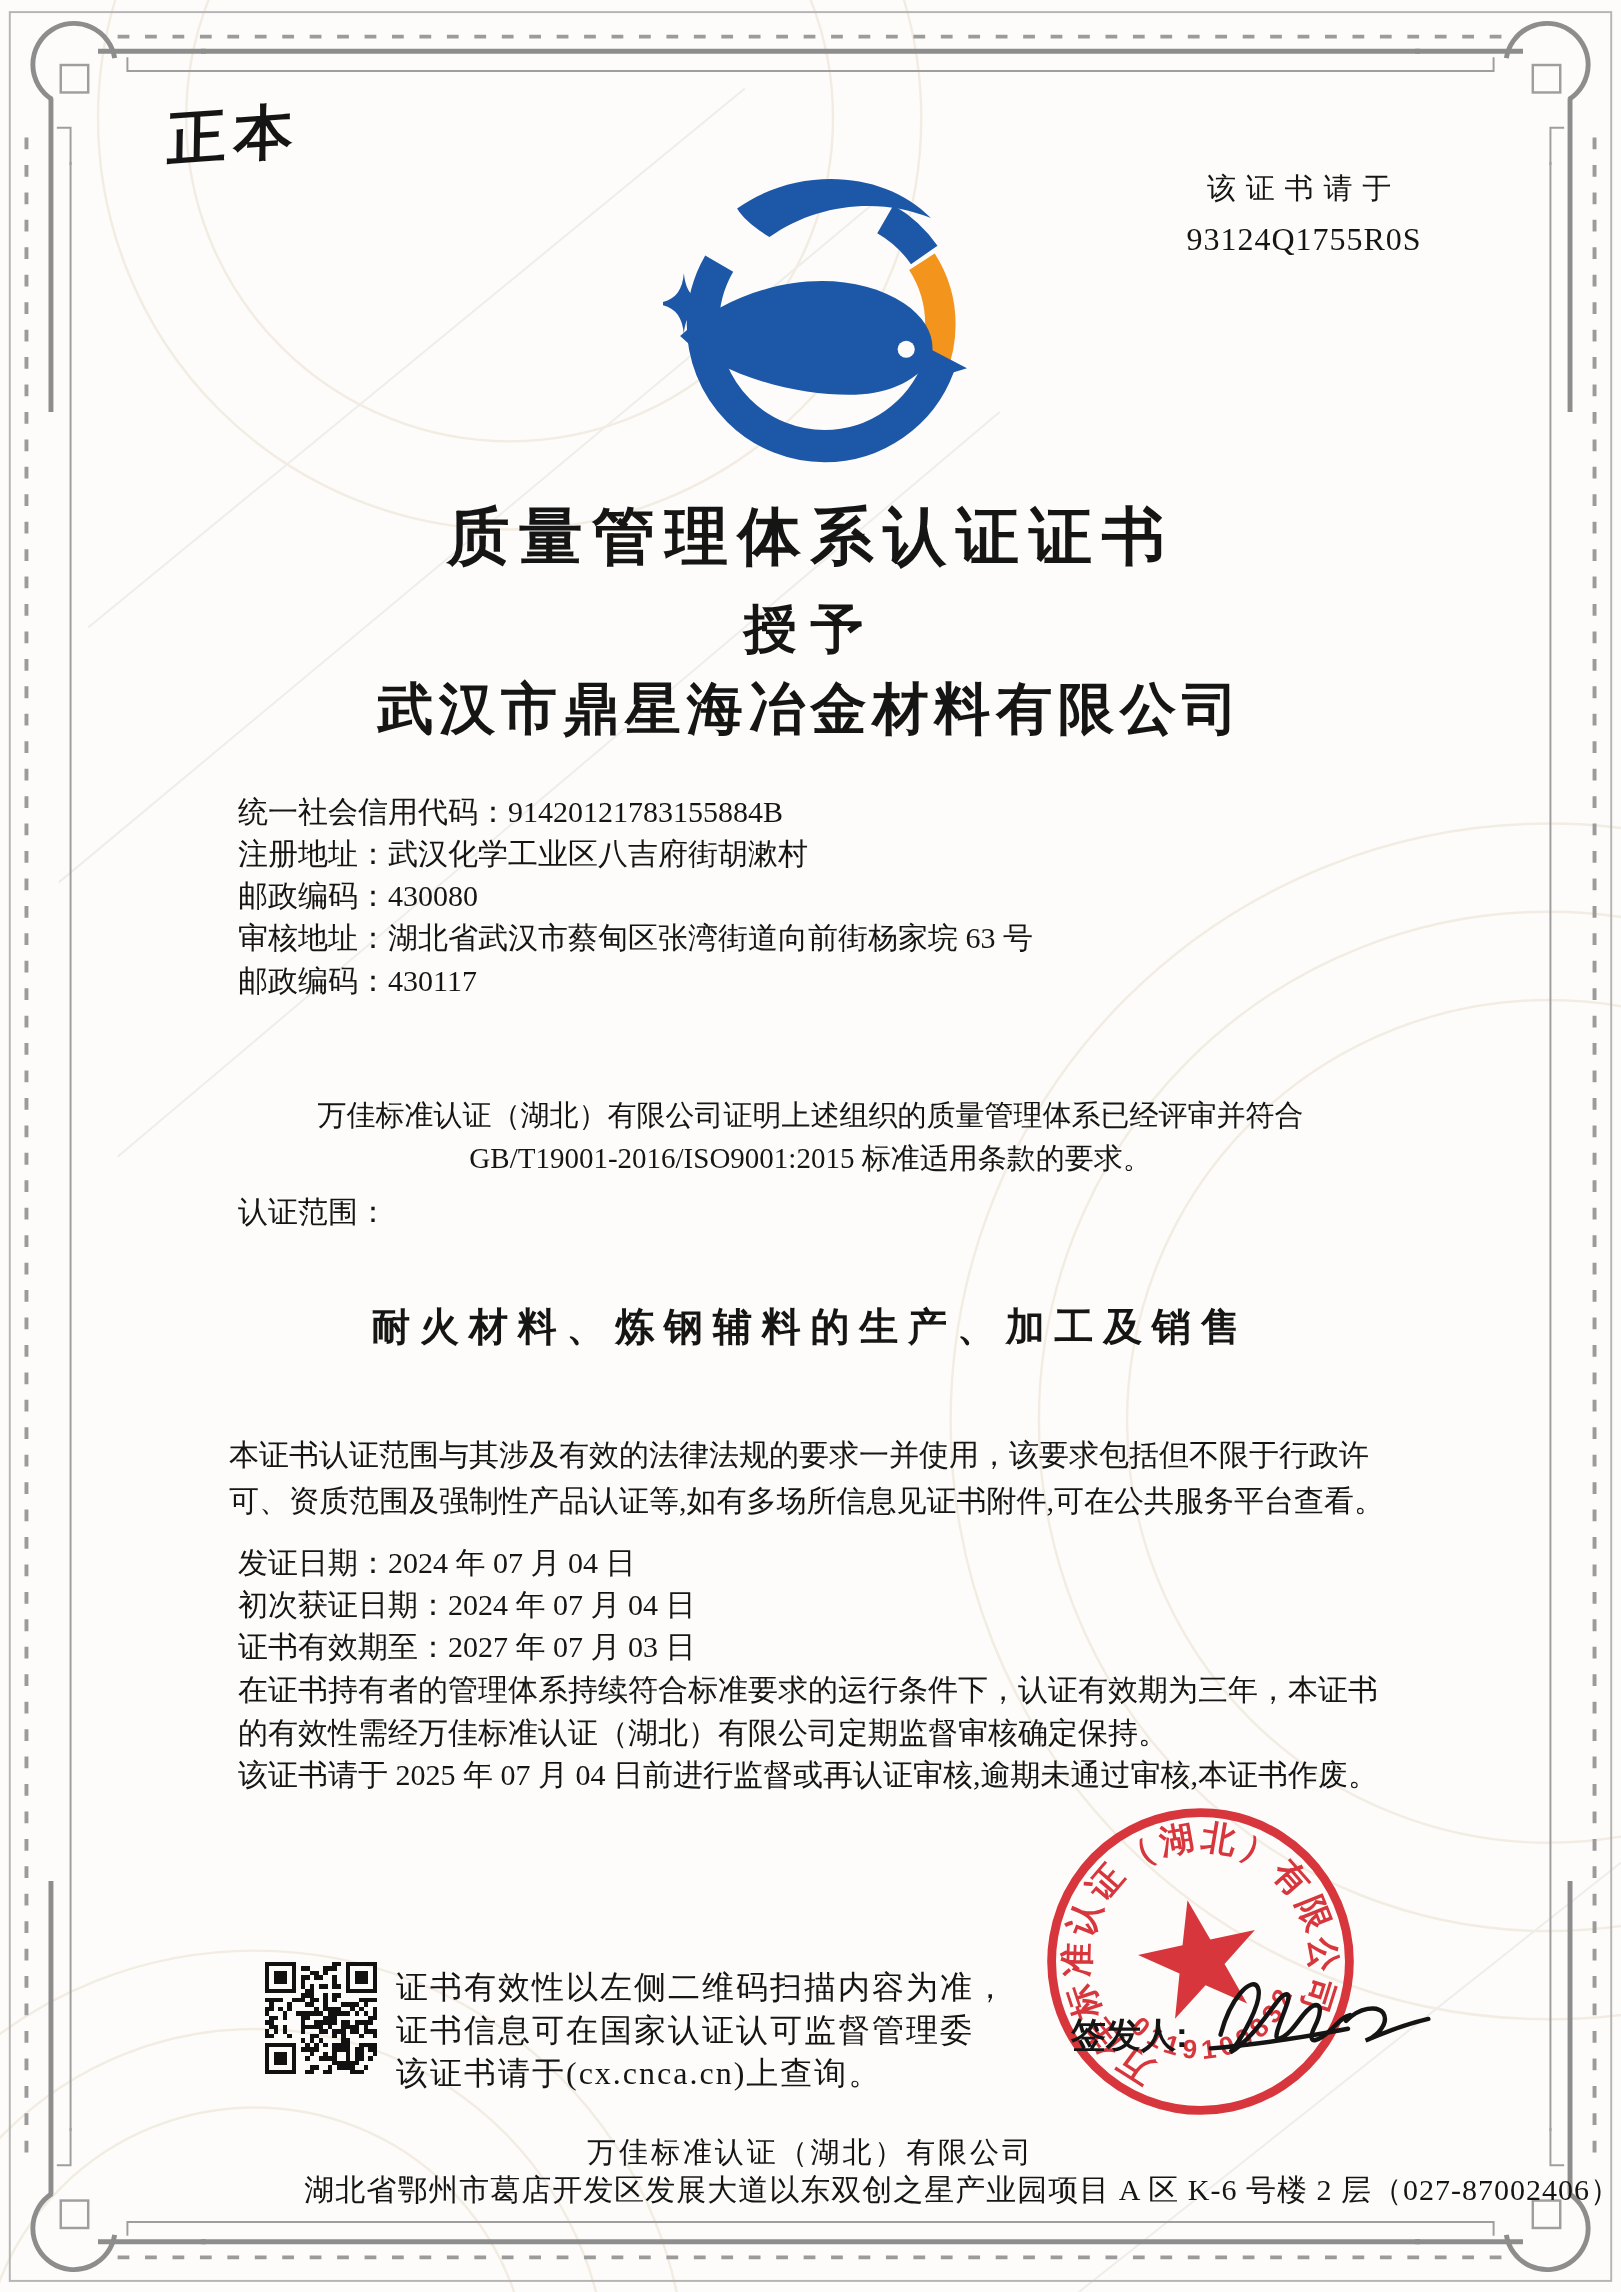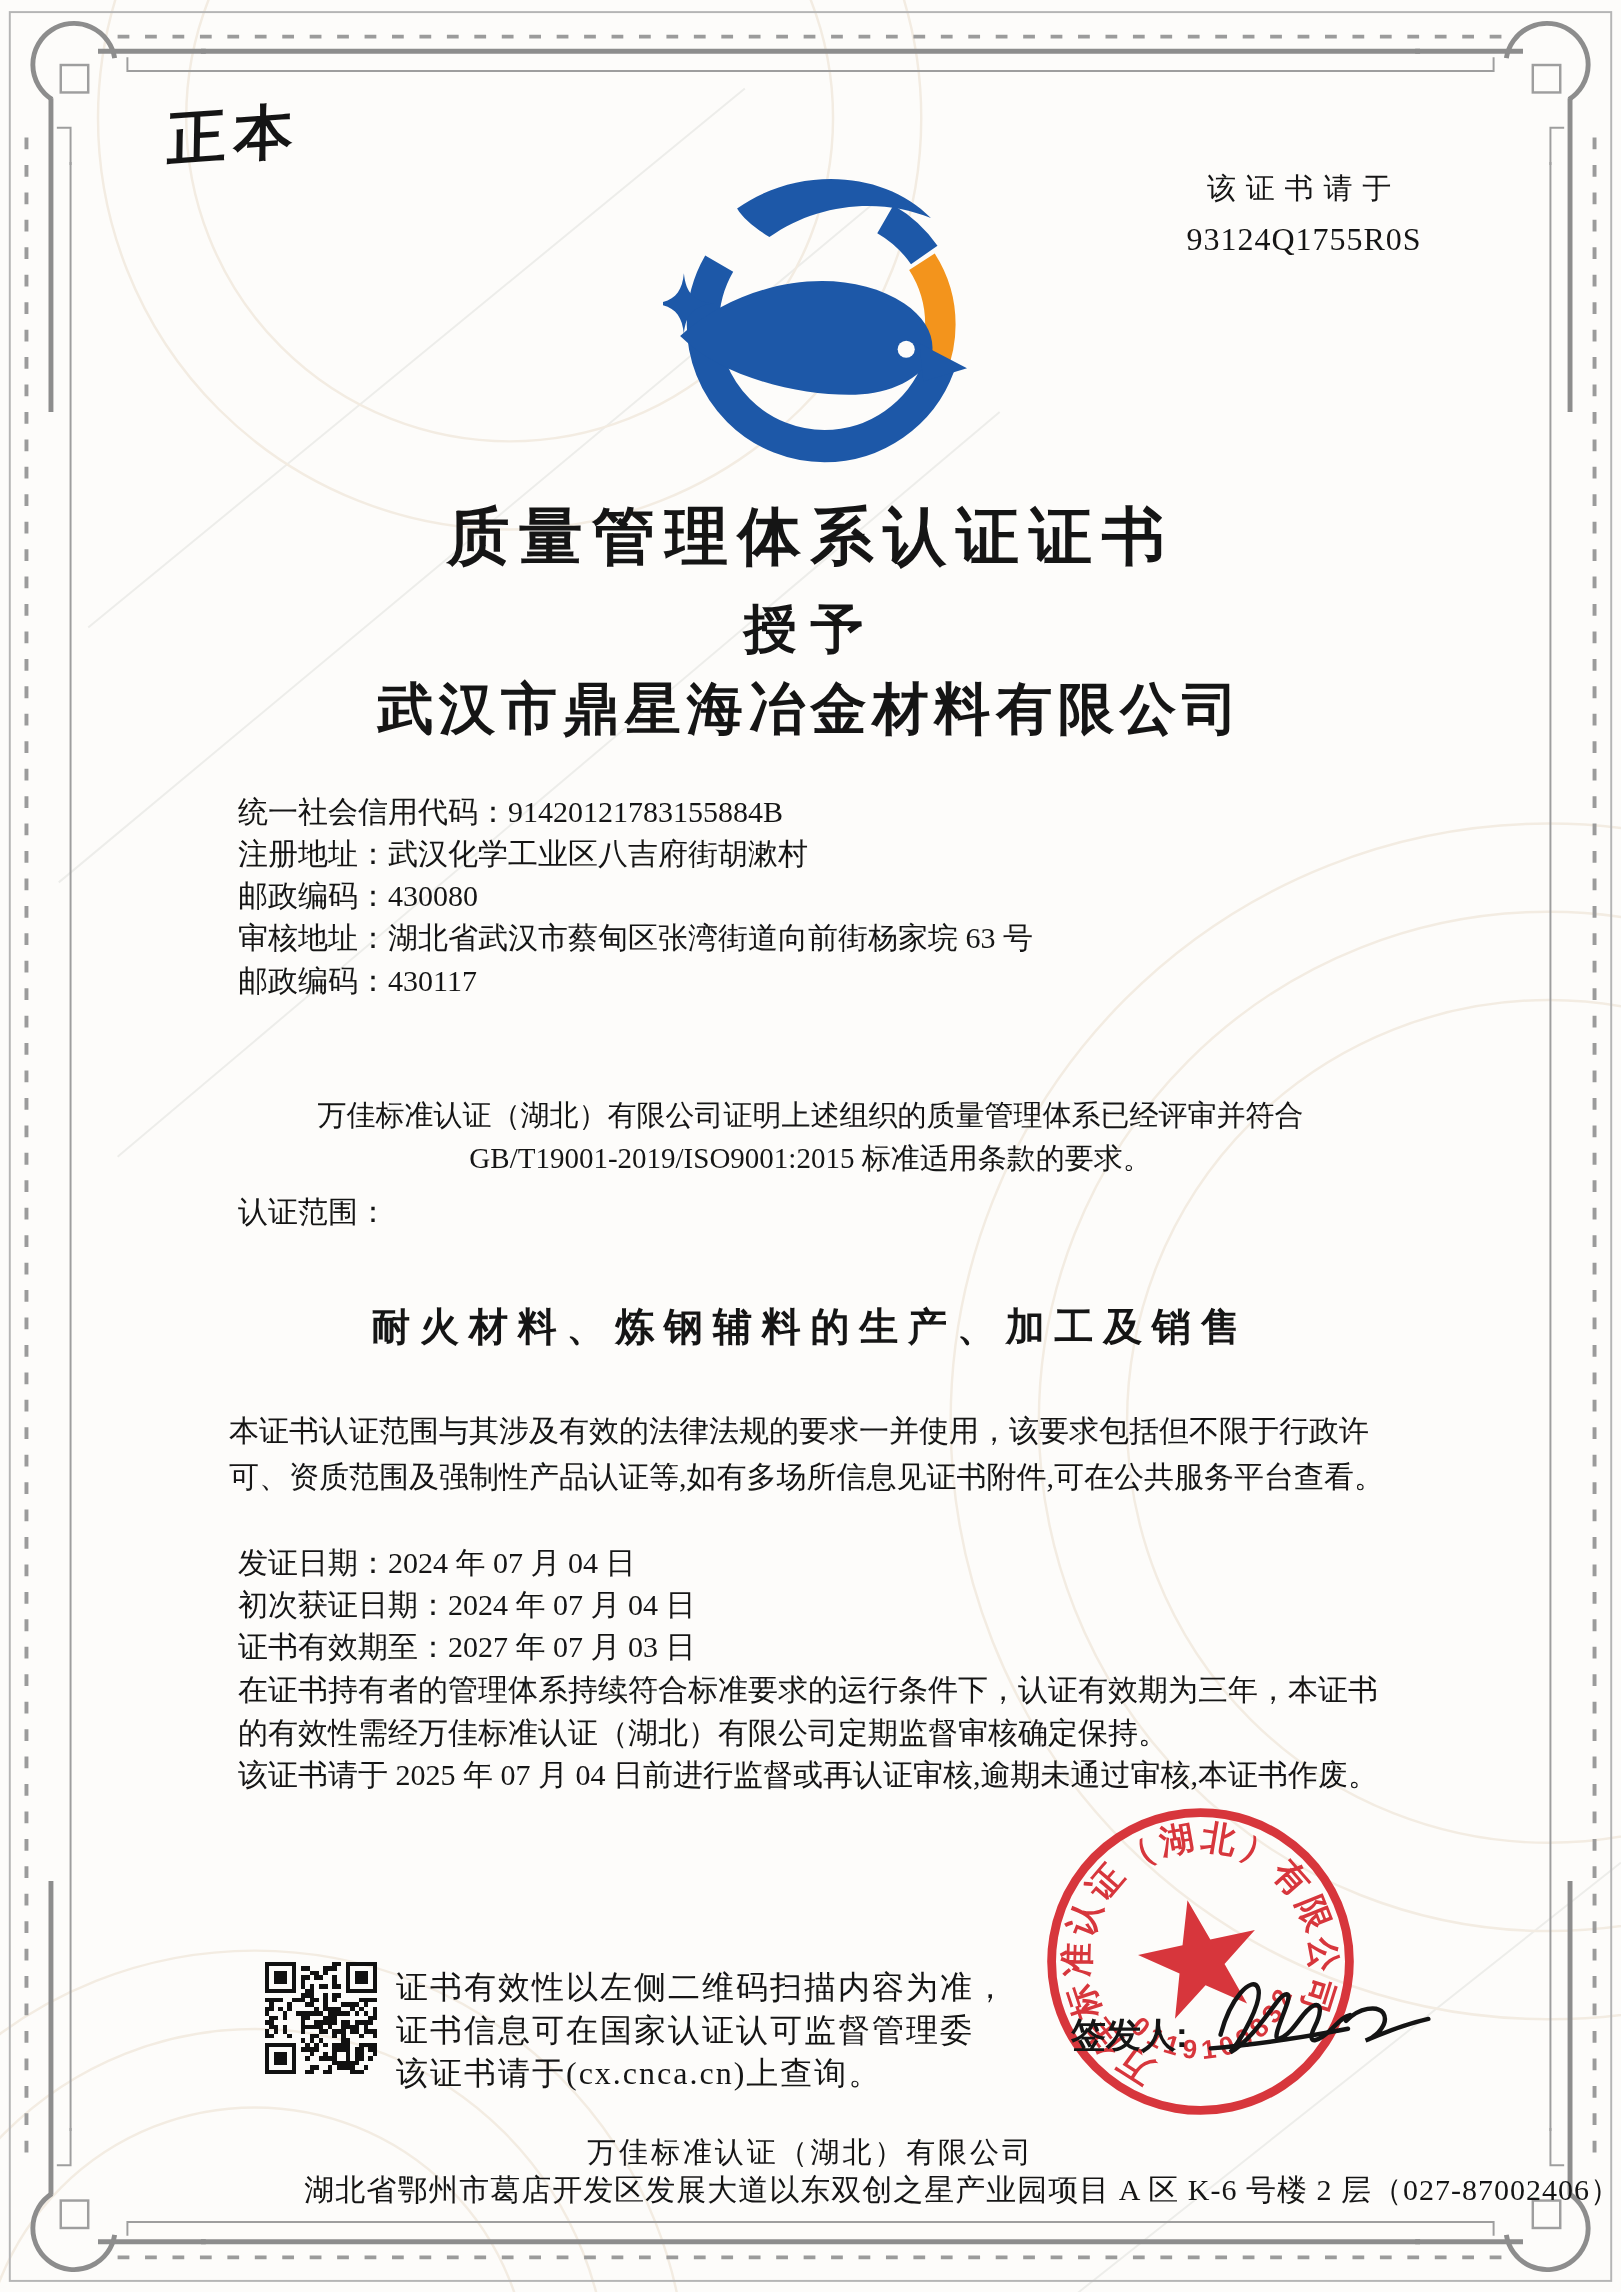--- a/index.html
+++ b/index.html
@@ -25,21 +25,21 @@
   .award{left:0;top:594px;width:100%;text-align:center;font-size:53px;font-weight:bold;
     letter-spacing:13.7px;font-family:"Liberation Sans","DejaVu Sans",sans-serif;}
   .company{left:0;top:672px;width:100%;text-align:center;font-size:56px;font-weight:bold;
     letter-spacing:5.9px;font-family:"Liberation Sans","DejaVu Sans",sans-serif;}
   .bodyline{font-size:30px;left:238px;}
   .centerline{left:0;width:100%;text-align:center;font-size:29px;}
   .scope-line{
     left:0;top:1264px;width:100%;text-align:center;font-size:39px;font-weight:bold;
     letter-spacing:9.8px;font-family:"Liberation Sans","DejaVu Sans",sans-serif;margin-top:36px;
   }
-  .usageline{font-size:30px;left:229px;}
+  .usageline{font-size:30px;left:229px;margin-top:24px;}
   .qrcap{font-size:32px;left:396px;letter-spacing:2px;}
   .footer1{left:0;top:2133px;width:100%;text-align:center;font-size:29px;letter-spacing:2.9px;}
   .footer2{left:0;top:2170px;width:100%;text-align:right;font-size:30px;letter-spacing:1px;}
   .signer{left:1071px;top:2012px;font-size:35px;font-weight:bold;
     font-family:"Liberation Sans","DejaVu Sans",sans-serif;z-index:6;}
   .seal-svg{position:absolute;left:1034px;top:1795px;z-index:4;opacity:.93;}
   .sig-svg{position:absolute;left:1201px;top:1958px;z-index:7;}
   .qr-svg{position:absolute;left:265px;top:1962px;}
 </style>
 </head>
@@ -130,21 +130,21 @@
   <div class="abs award">授予</div>
   <div class="abs company">武汉市鼎星海冶金材料有限公司</div>
 
   <div class="abs bodyline" style="top:792px">统一社会信用代码：91420121783155884B</div>
   <div class="abs bodyline" style="top:834px">注册地址：武汉化学工业区八吉府街胡漱村</div>
   <div class="abs bodyline" style="top:876px">邮政编码：430080</div>
   <div class="abs bodyline" style="top:918px">审核地址：湖北省武汉市蔡甸区张湾街道向前街杨家垸 63 号</div>
   <div class="abs bodyline" style="top:961px">邮政编码：430117</div>
 
   <div class="abs centerline" style="top:1096px">万佳标准认证（湖北）有限公司证明上述组织的质量管理体系已经评审并符合</div>
-  <div class="abs centerline" style="top:1139px">GB/T19001-2019/ISO9001:2015 标准适用条款的要求。</div>
+  <div class="abs centerline" style="top:1139px">GB/T19001-2016/ISO9001:2015 标准适用条款的要求。</div>
 
   <div class="abs bodyline" style="top:1192px">认证范围：</div>
   <div class="abs scope-line">耐火材料、炼钢辅料的生产、加工及销售</div>
 
   <div class="abs usageline" style="top:1411px">本证书认证范围与其涉及有效的法律法规的要求一并使用，该要求包括但不限于行政许</div>
   <div class="abs usageline" style="top:1457px">可、资质范围及强制性产品认证等,如有多场所信息见证书附件,可在公共服务平台查看。</div>
 
   <div class="abs bodyline" style="top:1543px">发证日期：2024 年 07 月 04 日</div>
   <div class="abs bodyline" style="top:1585px">初次获证日期：2024 年 07 月 04 日</div>
   <div class="abs bodyline" style="top:1627px">证书有效期至：2027 年 07 月 03 日</div>

